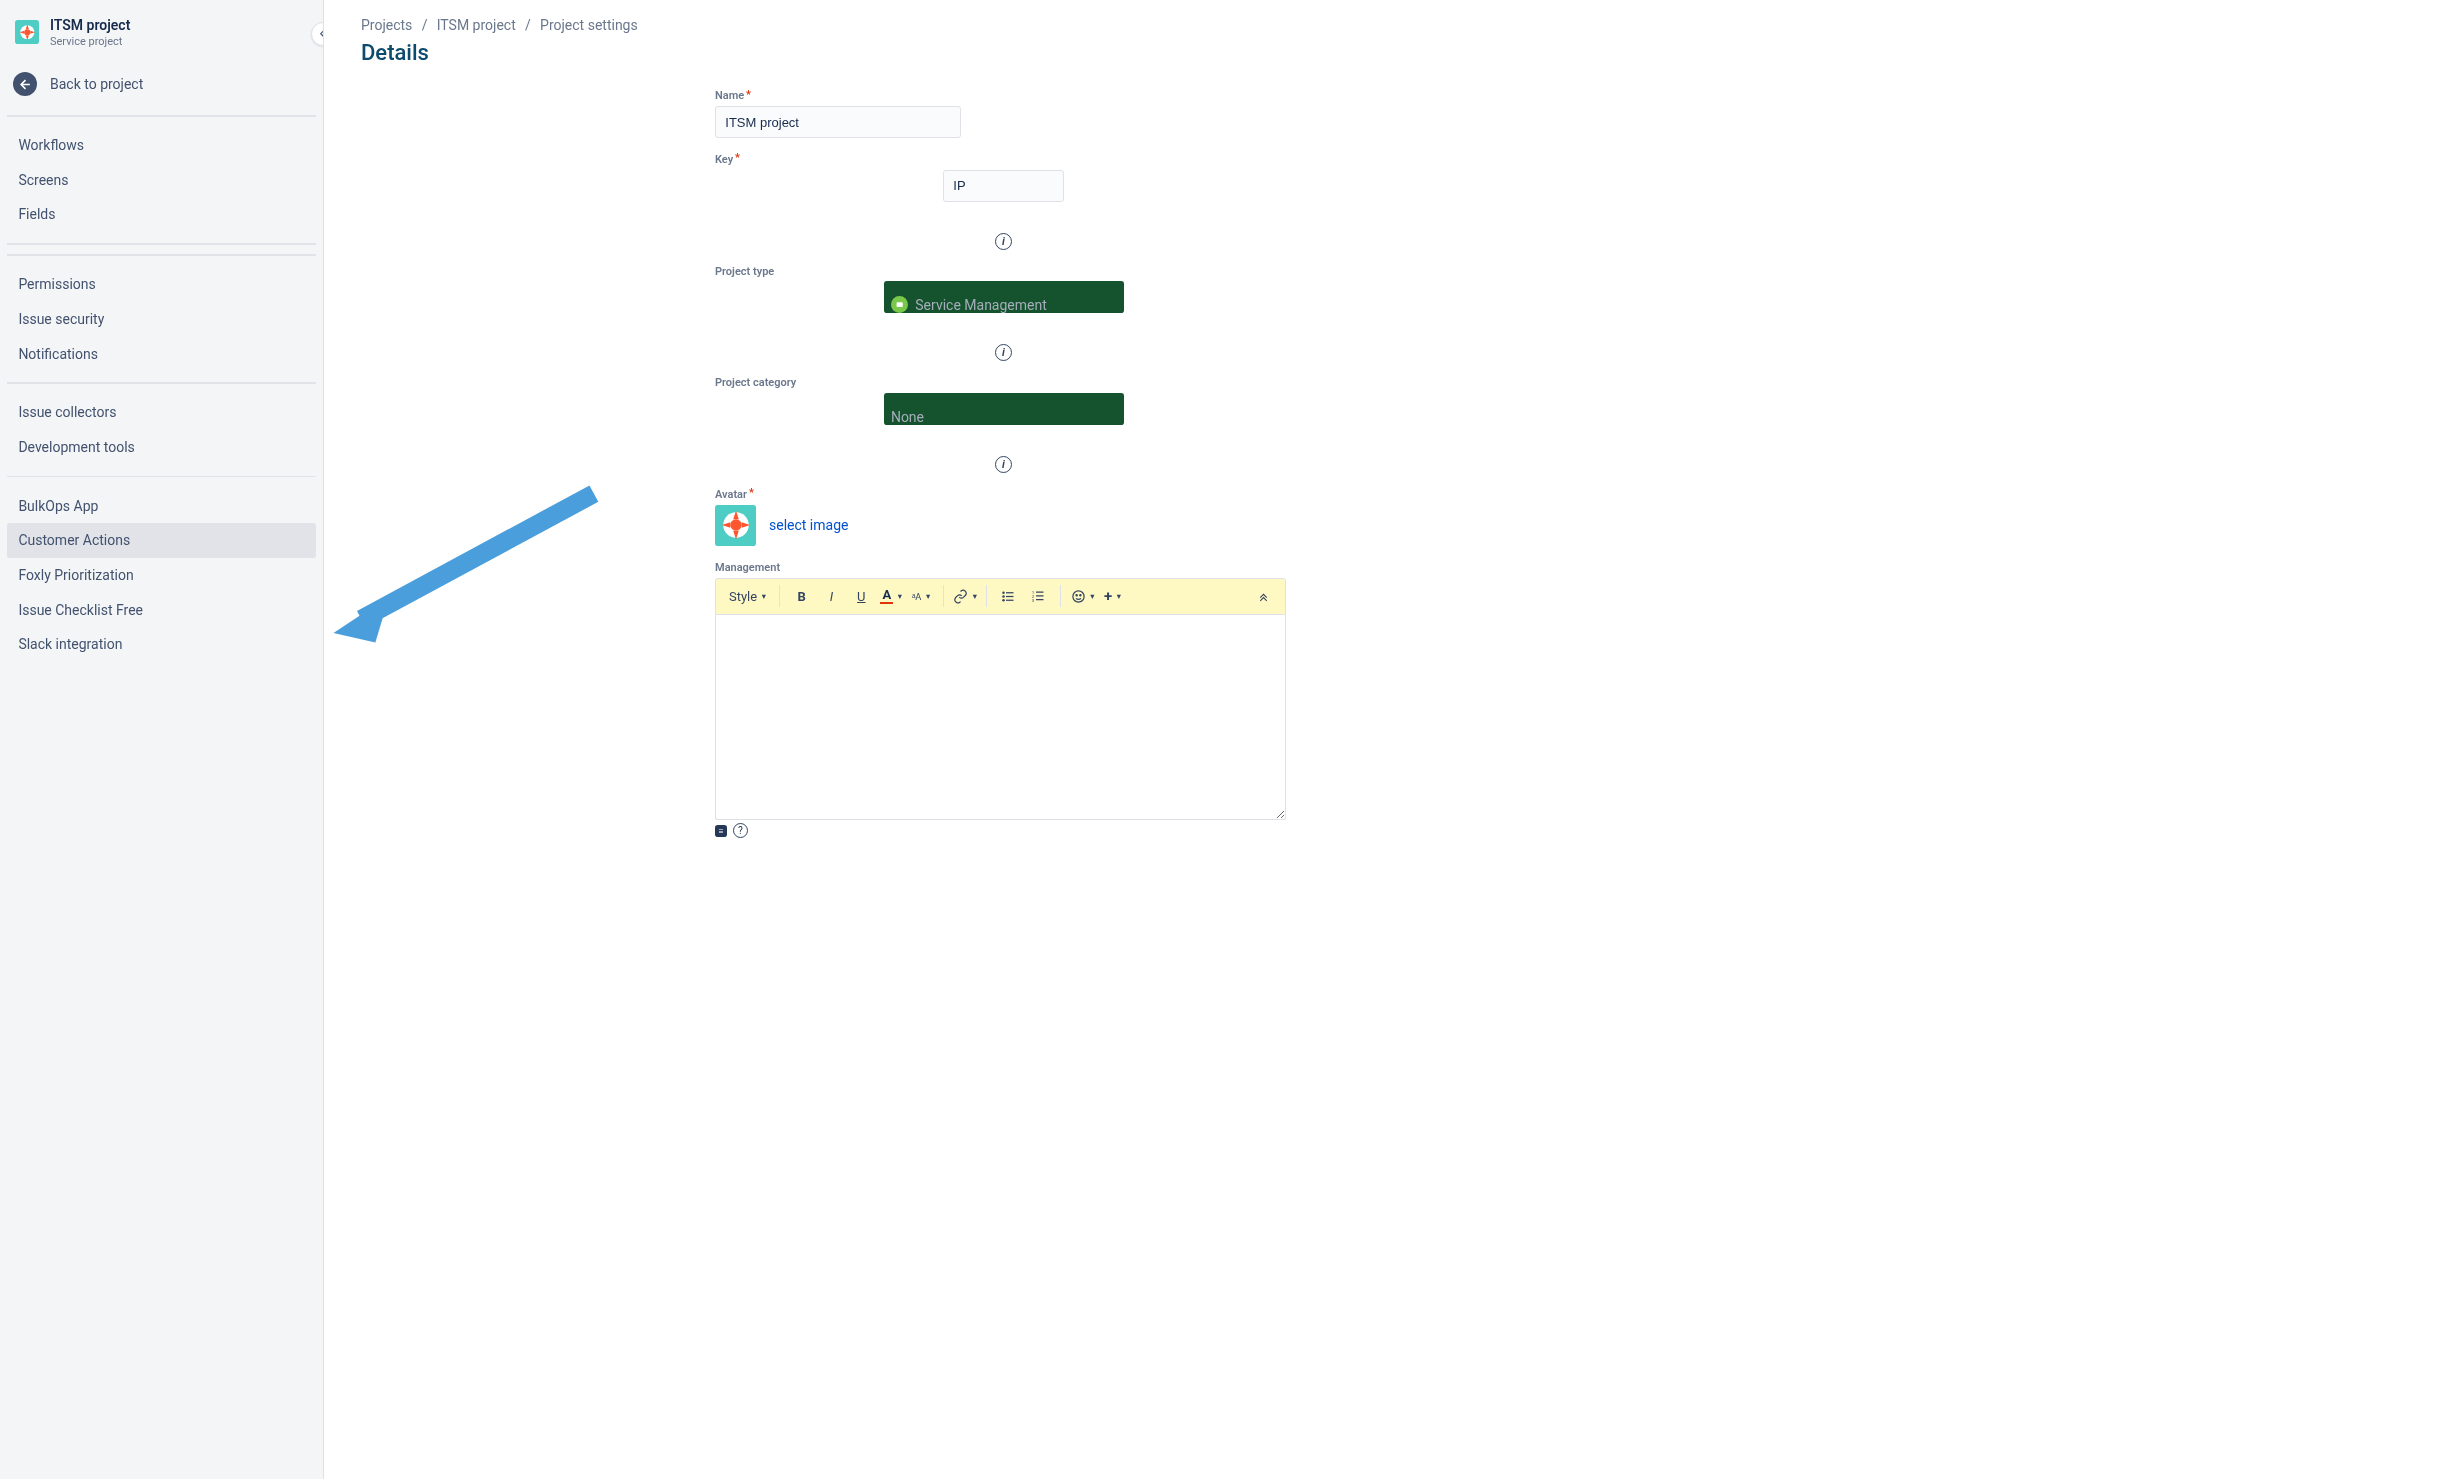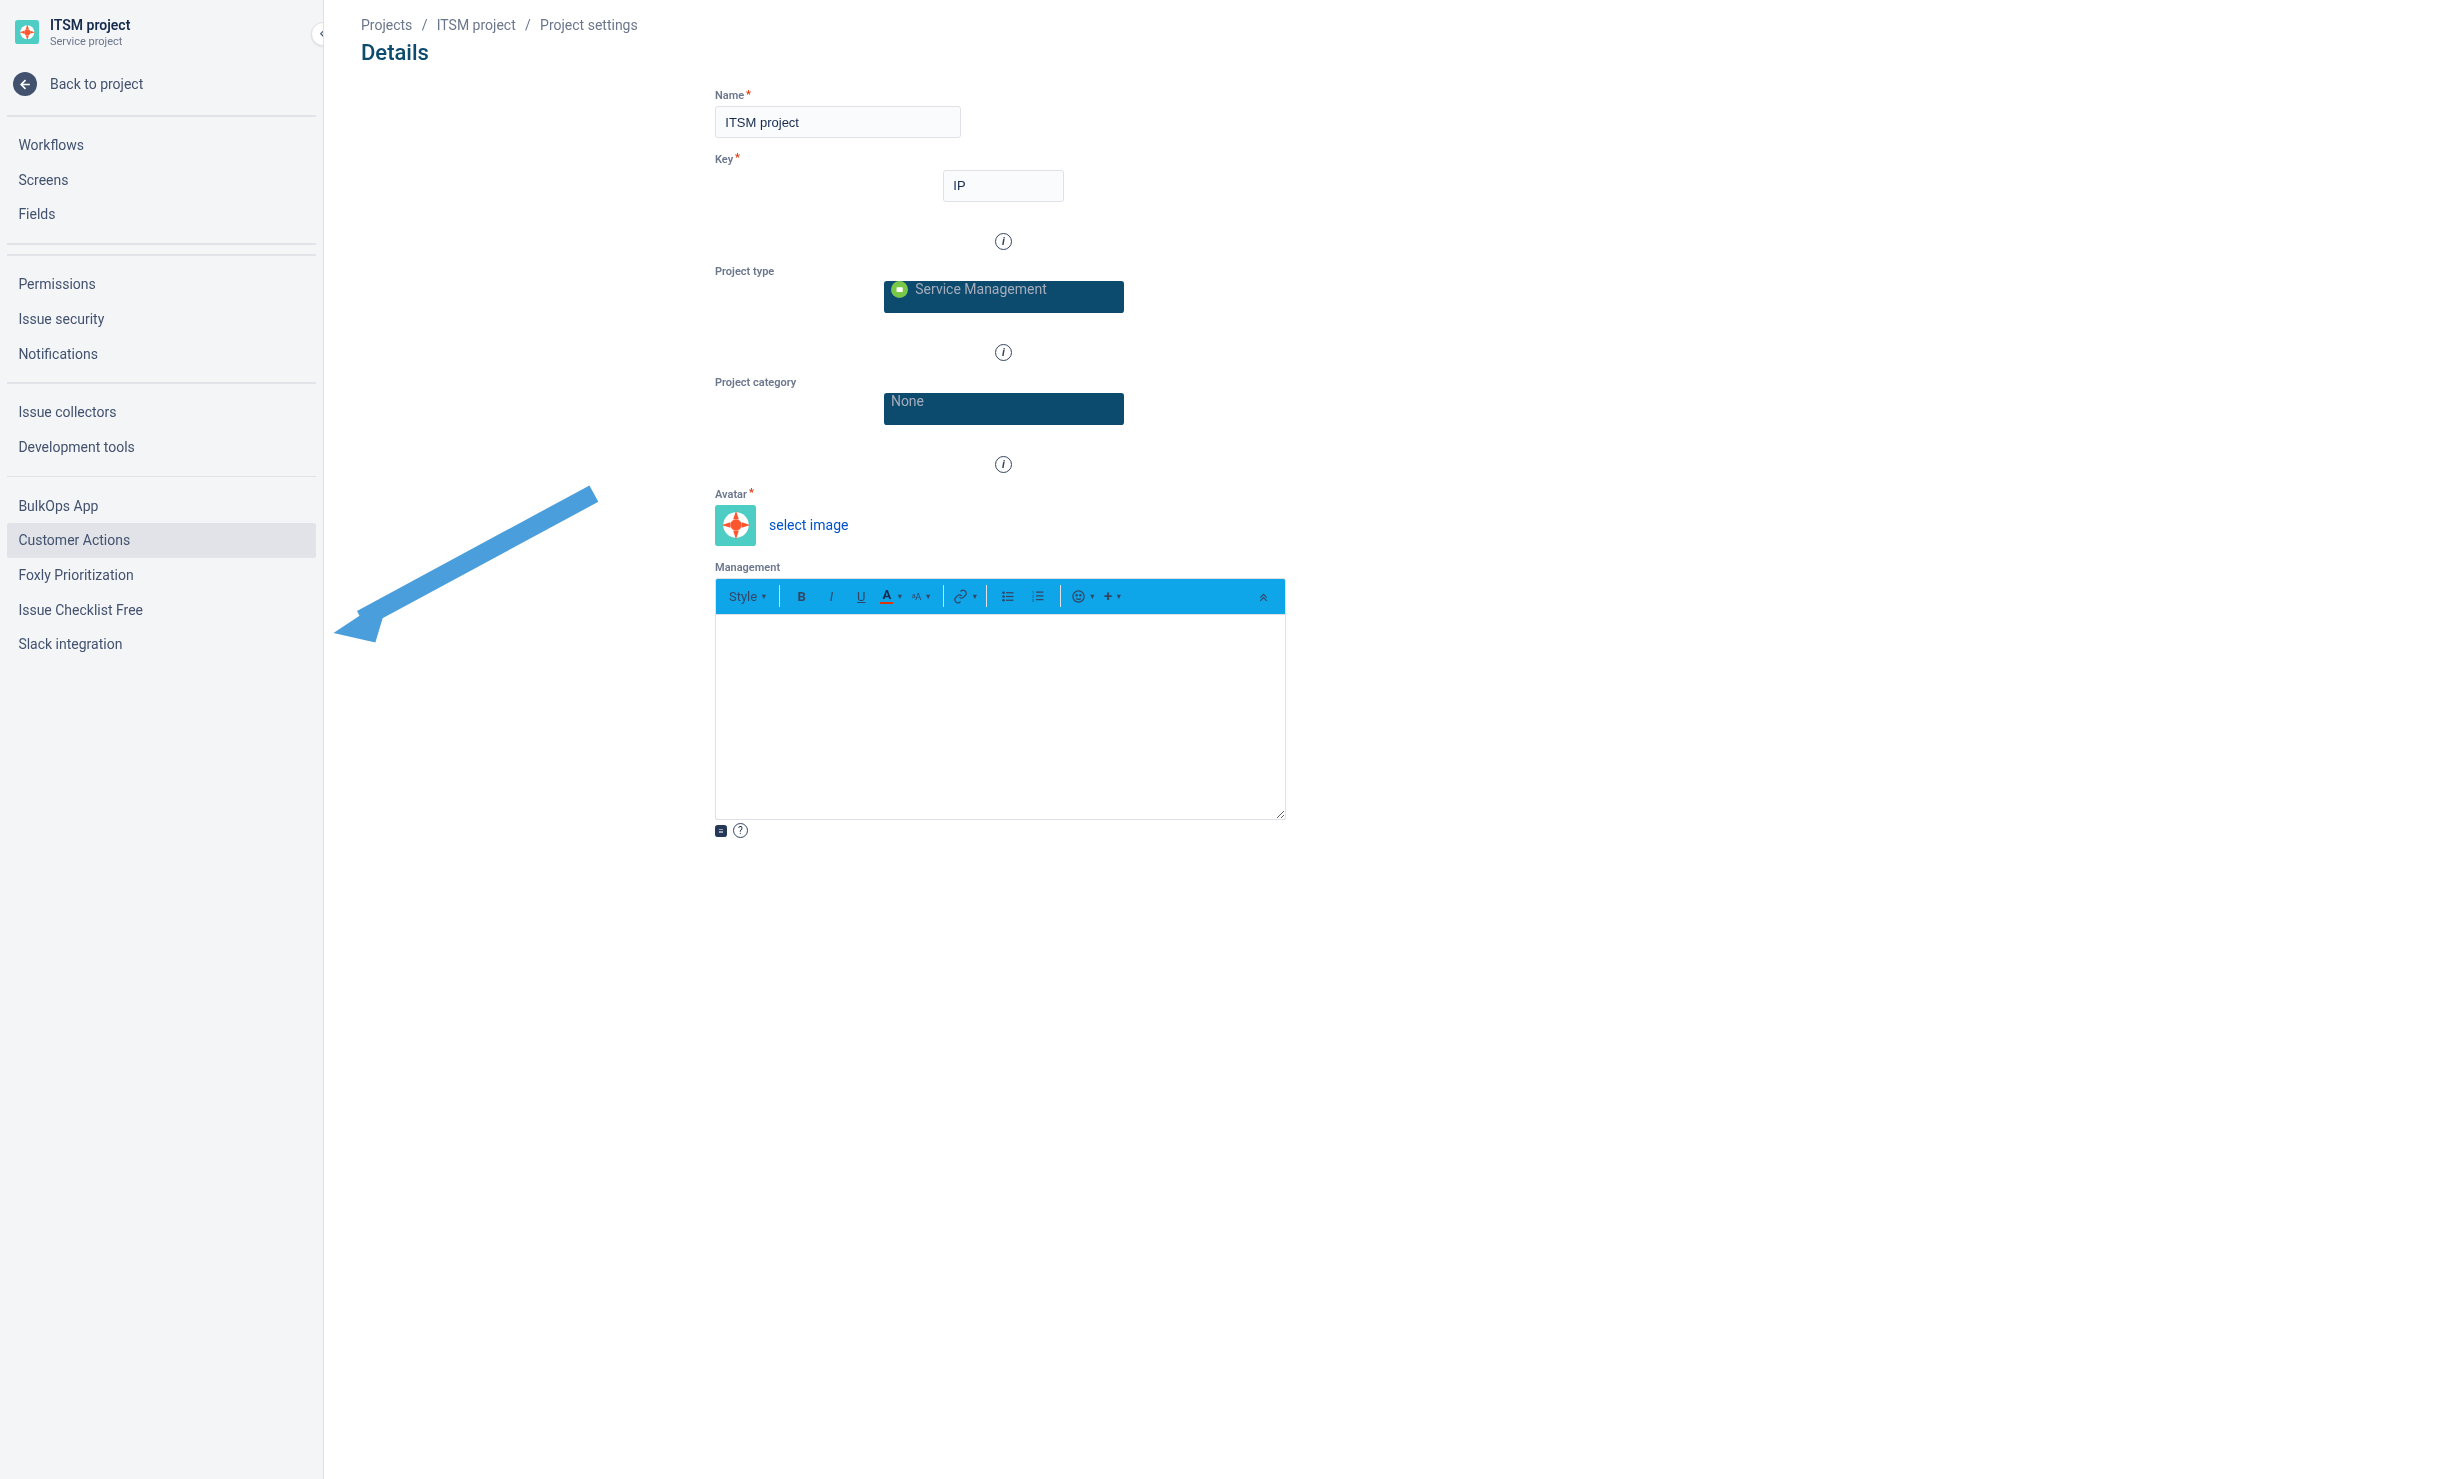--- a/index.html
+++ b/index.html
@@ -159,24 +159,24 @@
   display: flex; align-items: center; justify-content: center;
   font-size: 11px;
   font-style: italic;
   font-weight: bold;
   cursor: pointer;
 }
 
 .readonly-row {
   width: 240px;
   height: 32px;
-  background: #0c4a6e;
-  border-radius: 2.8px;
-  display: flex;
-  align-items: flex-start;
+  background: #14532d;
+  border-radius: 2.8px;
+  display: flex;
+  align-items: flex-end;
   padding: 0 7.4px;
   gap: 7.4px;
 }
 .readonly-row .badge-icon {
   width: 17px; height: 17px;
   border-radius: 50%;
   background: #79C84A;
   display: flex; align-items: center; justify-content: center;
   color: #fff; font-size: 9.3px;
 }
@@ -190,21 +190,21 @@
   display: flex; align-items: center; justify-content: center;
 }
 .avatar-preview svg { width: 34px; height: 34px; }
 .select-image-link { color: #0052CC; font-size: 14px; cursor: pointer; }
 
 
 .editor-wrapper { width: 100%; max-width: 571px; }
 .editor-toolbar {
   border: 0.9px solid #DFE1E6;
   border-bottom: 1.9px solid #DFE1E6;
-  background: #0ea5e9;
+  background: #fef9c3;
   height: 37px;
   display: flex;
   align-items: center;
   padding: 0 7.4px;
   border-radius: 2.8px 2.8px 0 0;
   gap: 1.9px;
 }
 .toolbar-btn {
   height: 28px;
   min-width: 28px;

